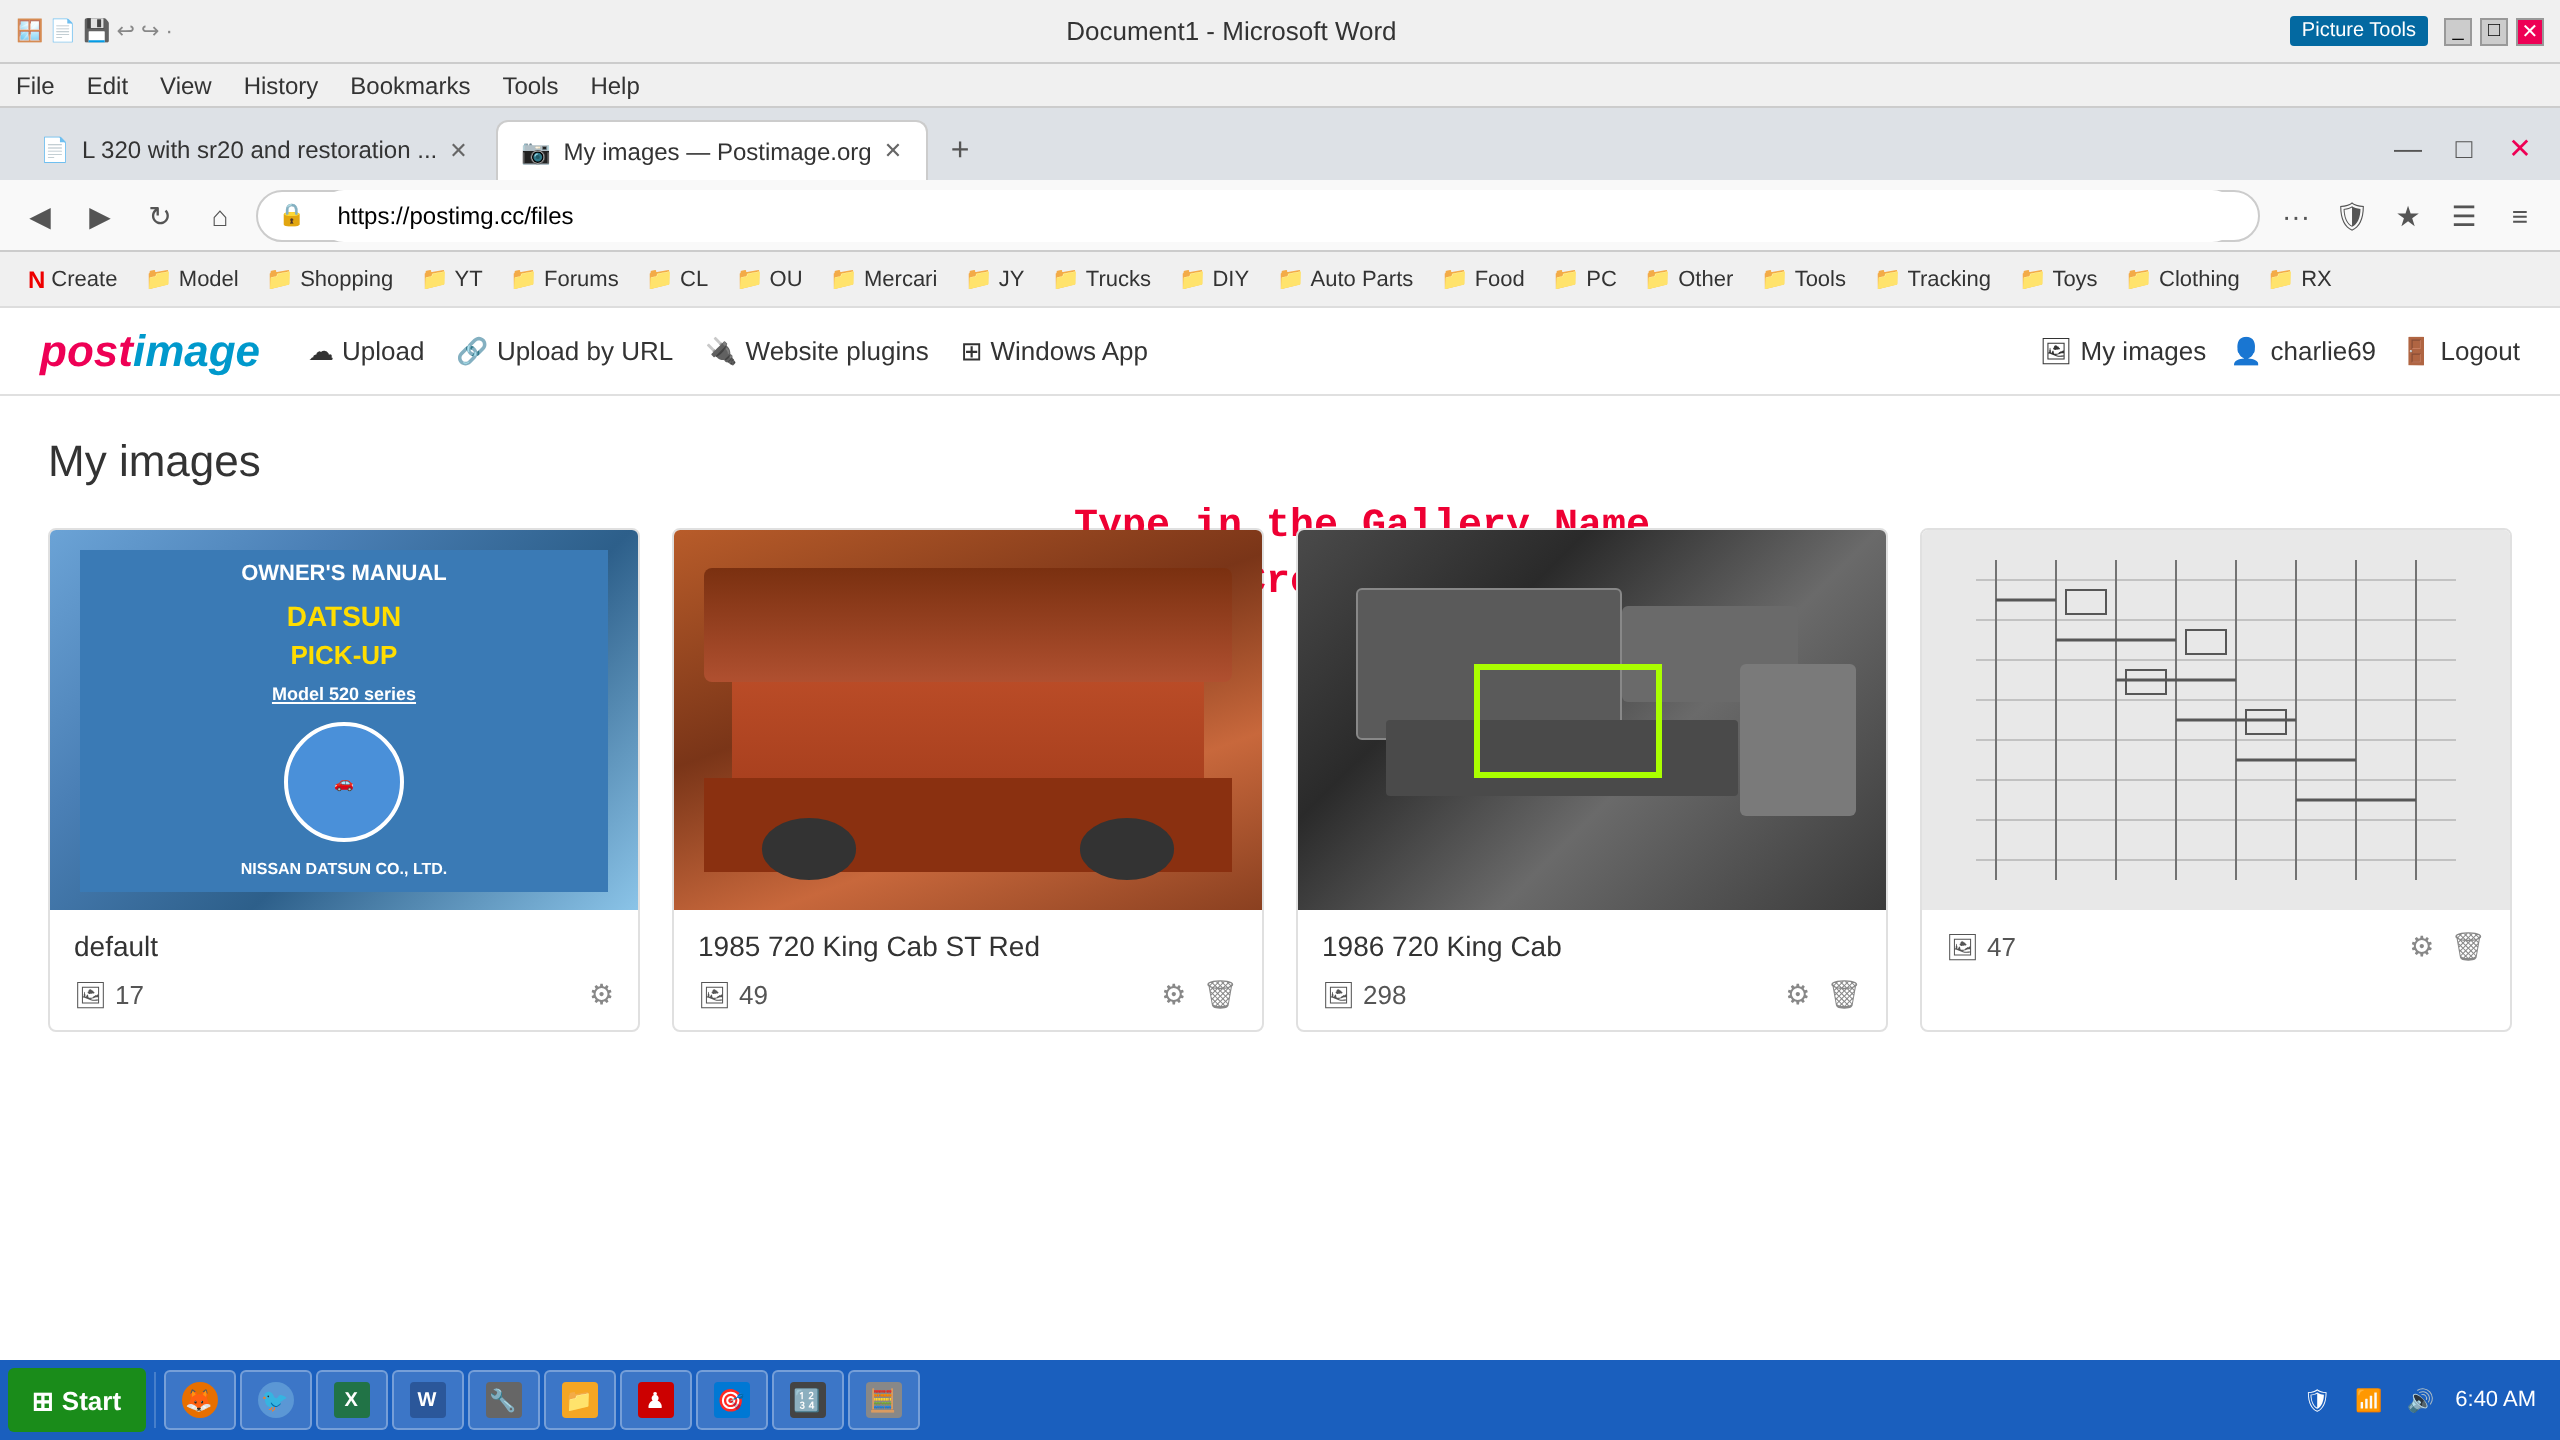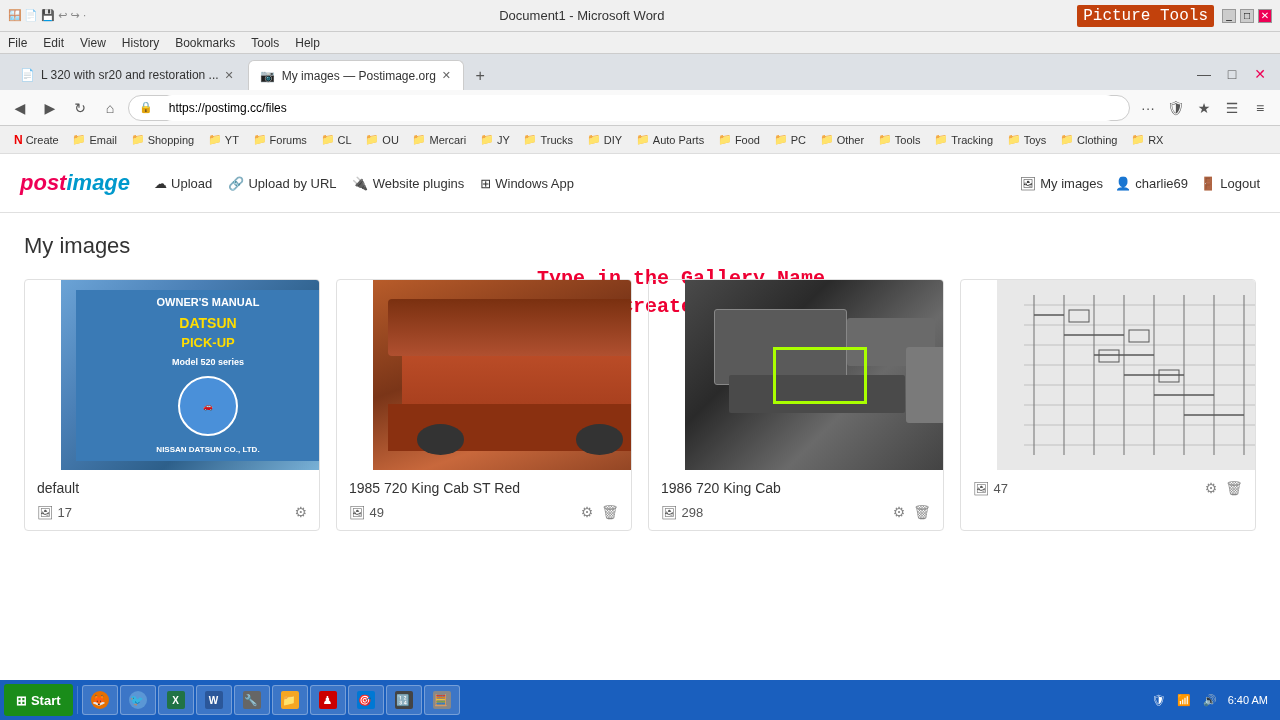--- a/index.html
+++ b/index.html
@@ -103,21 +103,21 @@
       padding: 2px 6px;
       font-size: 11px;
       cursor: pointer;
       color: #333;
       white-space: nowrap;
     }
 
     
     .postimage-nav {
       background: #fff;
-      height: 59px;
+      height: 44px;
       display: flex;
       align-items: center;
       justify-content: space-between;
       padding: 0 20px;
       border-bottom: 1px solid #e0e0e0;
     }
     .postimage-logo { color: #e05; font-size: 22px; font-weight: bold; font-style: italic; }
     .postimage-logo span { color: #09c; }
     .nav-links { display: flex; gap: 16px; align-items: center; }
     .nav-link { display: flex; align-items: center; gap: 4px; font-size: 13px; color: #333; cursor: pointer; }
@@ -189,21 +189,20 @@
       cursor: pointer;
     }
     .gallery-thumb {
       width: 100%;
       height: 190px;
       background: #f5f5f5;
       display: flex;
       align-items: center;
       justify-content: center;
       overflow: hidden;
-      margin-left: 36px;
     }
     .gallery-info { padding: 10px 12px; }
     .gallery-name { font-size: 14px; color: #333; margin-bottom: 8px; }
     .gallery-meta { display: flex; align-items: center; justify-content: space-between; }
     .gallery-count { display: flex; align-items: center; gap: 4px; font-size: 13px; color: #555; }
     .gallery-actions { display: flex; gap: 8px; }
     .action-btn { color: #888; cursor: pointer; font-size: 14px; }
 
     
     .taskbar {
@@ -269,21 +268,21 @@
   </style>
 </head>
 <body>
 
 <div class="title-bar">
   <div class="title-bar-left">
     <span style="font-size:11px; color:#888;">🪟 📄 💾 ↩ ↪ ·</span>
   </div>
   <div class="title-bar-center">Document1  -  Microsoft Word</div>
   <div style="display:flex; align-items:center; gap:8px;">
-    <span style="background:#c2410c; color:#fff; font-size:16px; padding:2px 6px; border-radius:2px;font-family:Liberation Mono, monospace;">Picture Tools</span>
+    <span style="background:#0369a1; color:#fff; font-size:10px; padding:2px 6px; border-radius:2px;">Picture Tools</span>
     <div class="title-bar-right">
       <div class="title-btn">_</div>
       <div class="title-btn">□</div>
       <div class="title-btn" style="background:#e05; color:#fff;">✕</div>
     </div>
   </div>
 </div>
 
 <div class="menu-bar">
   <span class="menu-item">File</span>
@@ -332,21 +331,21 @@
   </div>
 </div>
 
 <div class="bookmarks-bar">
   <div class="bookmark">
     <span style="color:#e00; font-weight:bold; font-size:12px;">N</span>
     <span>Create</span>
   </div>
   <div class="bookmark">
     <span>📁</span>
-    <span>Email</span>
+    <span>Model</span>
   </div>
   <div class="bookmark">
     <span>📁</span>
     <span>Shopping</span>
   </div>
   <div class="bookmark">
     <span>📁</span>
     <span>YT</span>
   </div>
   <div class="bookmark">
@@ -468,21 +467,21 @@
   <div class="gallery-grid">
 
     <div class="gallery-card">
       <div class="gallery-thumb">
         <div class="img-datsun">
           <div style="background:#3a7ab5; width:90%; height:90%; display:flex; flex-direction:column; align-items:center; justify-content:center; padding:10px;">
             <div style="font-size:9px; color:#fff; text-align:center; line-height:1.4;">
               <div style="font-size:11px; font-weight:bold; margin-bottom:4px;">OWNER'S MANUAL</div>
               <div style="font-size:14px; font-weight:bold; color:#ffdd00;">DATSUN</div>
               <div style="font-size:13px; font-weight:bold; color:#ffdd00;">PICK-UP</div>
-              <div style="font-size:9px; margin-top:4px;">Model 520 series</div>
+              <div style="font-size:9px; margin-top:4px;text-decoration:underline;">Model 520 series</div>
               <div style="width:60px; height:60px; margin:8px auto; background:#4a90d9; border-radius:50%; border:2px solid #fff; display:flex; align-items:center; justify-content:center; font-size:8px;">🚗</div>
               <div style="font-size:8px;">NISSAN DATSUN CO., LTD.</div>
             </div>
           </div>
         </div>
       </div>
       <div class="gallery-info">
         <div class="gallery-name">default</div>
         <div class="gallery-meta">
           <div class="gallery-count">

